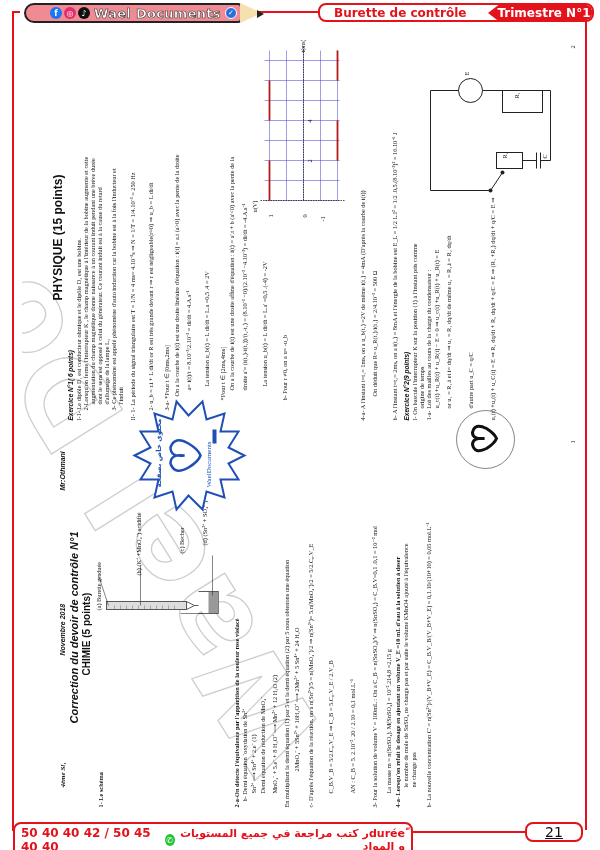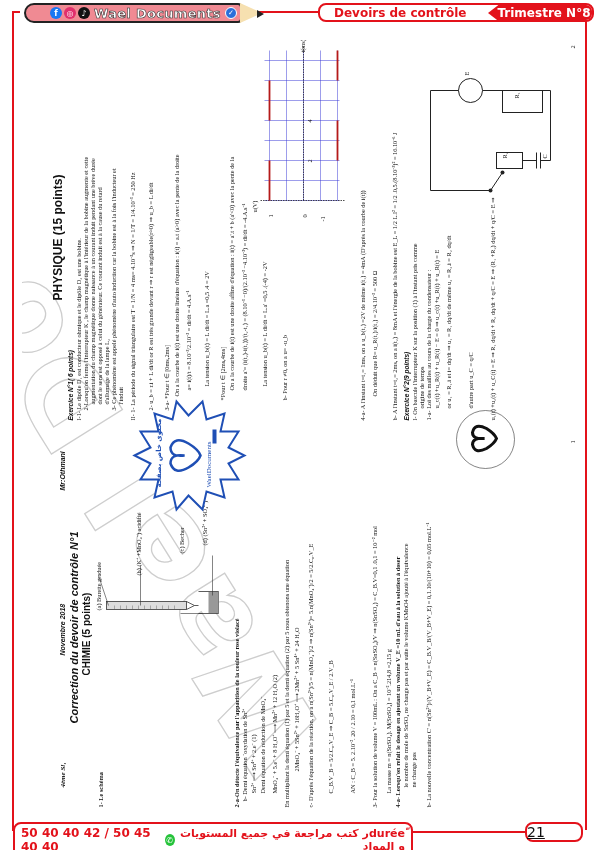--- a/index.html
+++ b/index.html
@@ -14,21 +14,21 @@
   .brand{font:bold 13px "DejaVu Sans",sans-serif;color:#fff;-webkit-text-stroke:0.6px #333;margin-left:4px;letter-spacing:0.3px;}
   .verified{width:10px;height:10px;border-radius:50%;background:#2a6fdb;color:#fff;font:bold 7px "DejaVu Sans",sans-serif;display:flex;align-items:center;justify-content:center;margin-left:4px;border:1px solid #fff;}
   .hdr-box{position:absolute;left:318px;top:3px;width:276px;height:19px;border:2px solid #e3121b;border-radius:8px;box-sizing:border-box;background:#fff;overflow:hidden;}
   .hdr-left{position:absolute;left:14px;top:0;font:bold 12px "DejaVu Sans",sans-serif;color:#e3121b;line-height:16px;}
   .hdr-right{position:absolute;right:0;top:0;height:16px;width:104px;background:#e3121b;color:#fff;font:bold 12px "DejaVu Sans",sans-serif;line-height:16px;text-align:center;clip-path:polygon(10% 0,100% 0,100% 100%,10% 100%,0 50%);padding-left:8px;box-sizing:border-box;}
   
   .ftr-box{position:absolute;left:13px;top:822px;width:400px;height:20px;border:2px solid #e3121b;border-radius:8px;box-sizing:border-box;display:flex;align-items:center;justify-content:space-between;padding:16px 6px;background:#fff;}
   .ftr-phones{font:bold 12px "DejaVu Sans",sans-serif;color:#e3121b;}
   .ftr-ar{font:bold 11px "DejaVu Sans",sans-serif;color:#e3121b;direction:rtl;display:flex;align-items:center;gap:4px;}
   .wa{width:12px;height:12px;border-radius:50%;background:#25c33a;color:#fff;font:bold 8px "DejaVu Sans",sans-serif;display:flex;align-items:center;justify-content:center;}
-  .page-num-box{position:absolute;left:525px;top:822px;width:58px;height:20px;border:2px solid #e3121b;border-radius:8px;box-sizing:border-box;font:14px "DejaVu Sans",sans-serif;line-height:16px;background:#fff;text-decoration:underline;}
+  .page-num-box{position:absolute;left:525px;top:822px;width:58px;height:20px;border:2px solid #e3121b;border-radius:8px;box-sizing:border-box;text-align:center;font:14px "DejaVu Sans",sans-serif;line-height:16px;background:#fff;text-decoration:underline;}
   
   .page-wrap{position:absolute;left:22px;top:40px;width:560px;height:775px;overflow:hidden;}
   .page{position:absolute;width:775px;height:560px;left:-107.5px;top:107.5px;transform:rotate(-90deg);transform-origin:center center;font-size:6.3px;line-height:8.2px;}
   .col{position:absolute;top:0;}
   .c1{left:0;width:380px;}
   .c2{left:395px;width:380px;}
   .abs{position:absolute;white-space:nowrap;}
   .b{font-weight:bold;}
   .i{font-style:italic;}
   .hdr-title{font:bold italic 11px "Liberation Sans",sans-serif;}
@@ -51,22 +51,22 @@
     <span class="soc" style="background:#e1306c">◎</span>
     <span class="soc" style="background:#111">♪</span>
   </div>
   <span class="brand">Wael Documents</span>
   <span class="verified">✓</span>
   <span class="tip"></span>
   <span class="tip2"></span>
 </div>
 
 <div class="hdr-box">
-  <span class="hdr-left">Devoirs de contrôle</span>
-  <span class="hdr-right">Trimestre N°8</span>
+  <span class="hdr-left">Burette de contrôle</span>
+  <span class="hdr-right">Trimestre N°1</span>
 </div>
 
 <div class="page-wrap">
   <div class="page">
 
     <div class="watermark" style="left:20px;top:215px;transform:rotate(-32deg);transform-origin:left top;font-size:115px;">Wael Documents</div>
 
     <div class="col c1">
       <div class="abs i b" style="left:28px;top:36px;font-size:7px;">4ème Sl₁</div>
       <div class="abs i b" style="left:160px;top:36px;font-size:7px;font-family:'Liberation Sans',sans-serif;">Novembre 2018</div>

